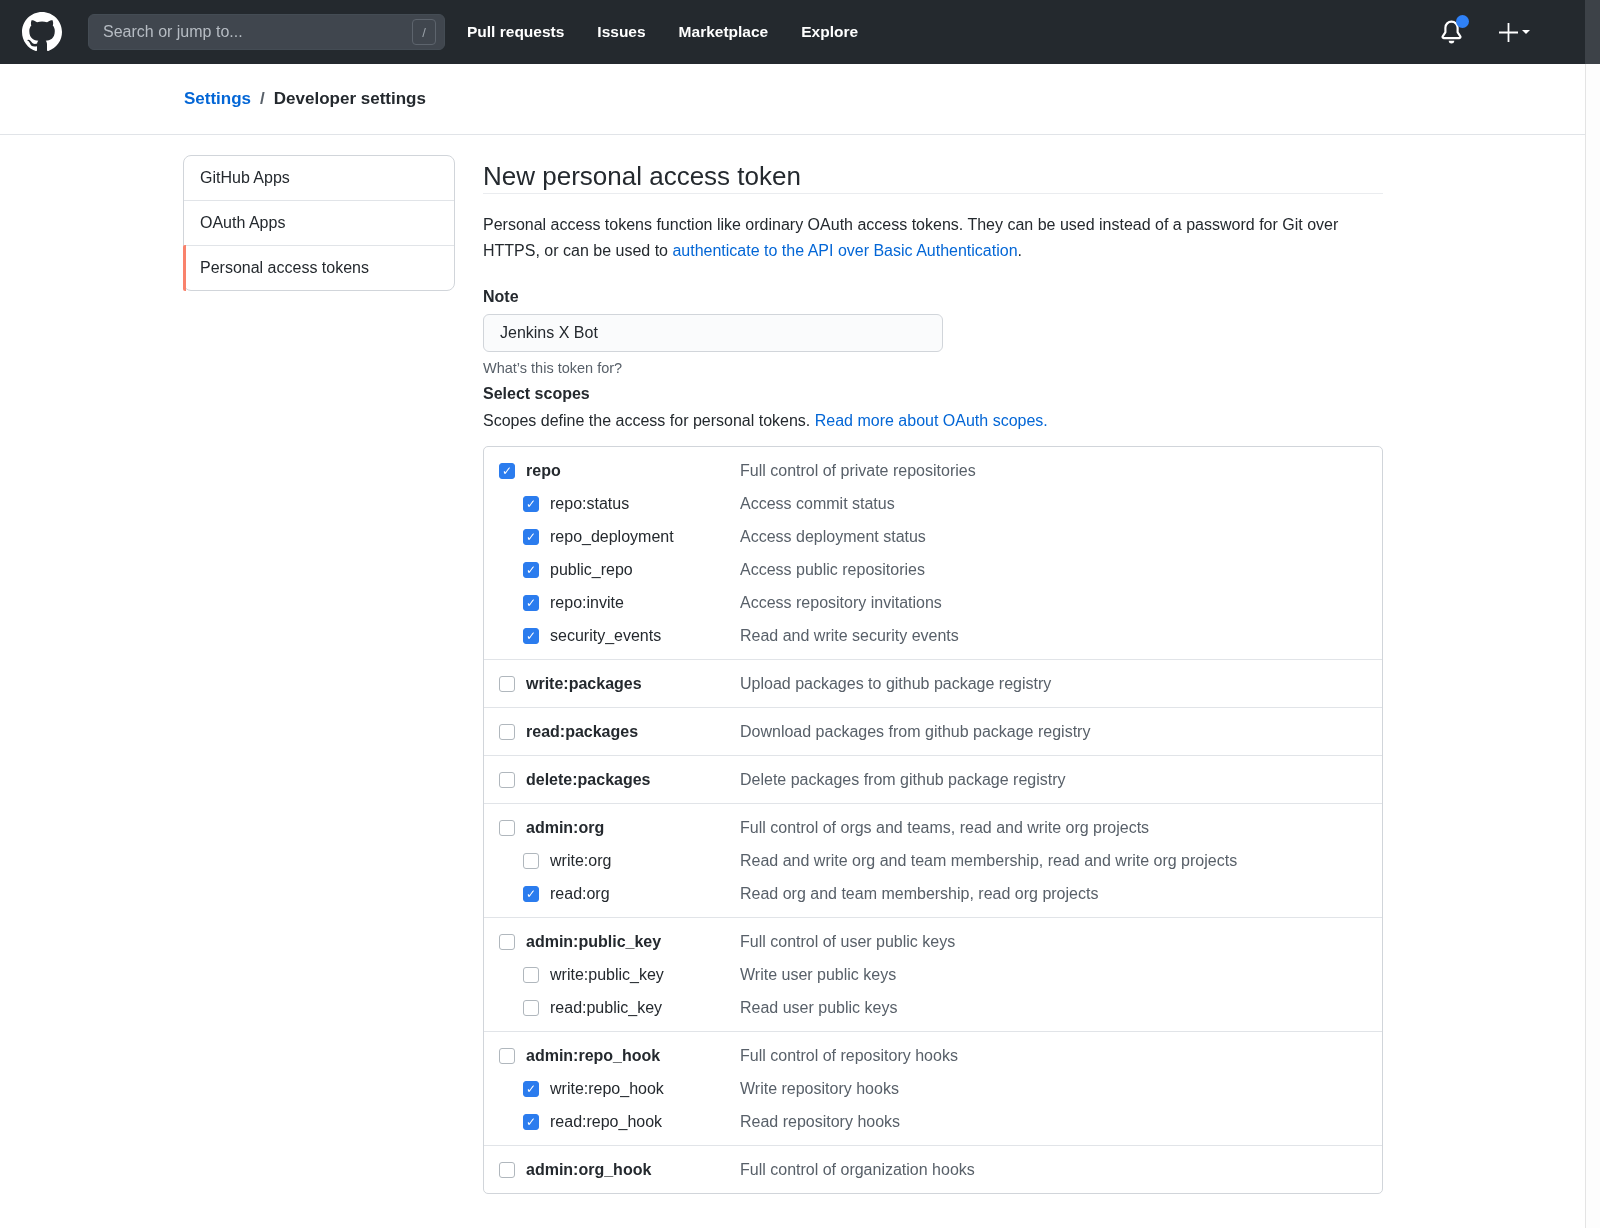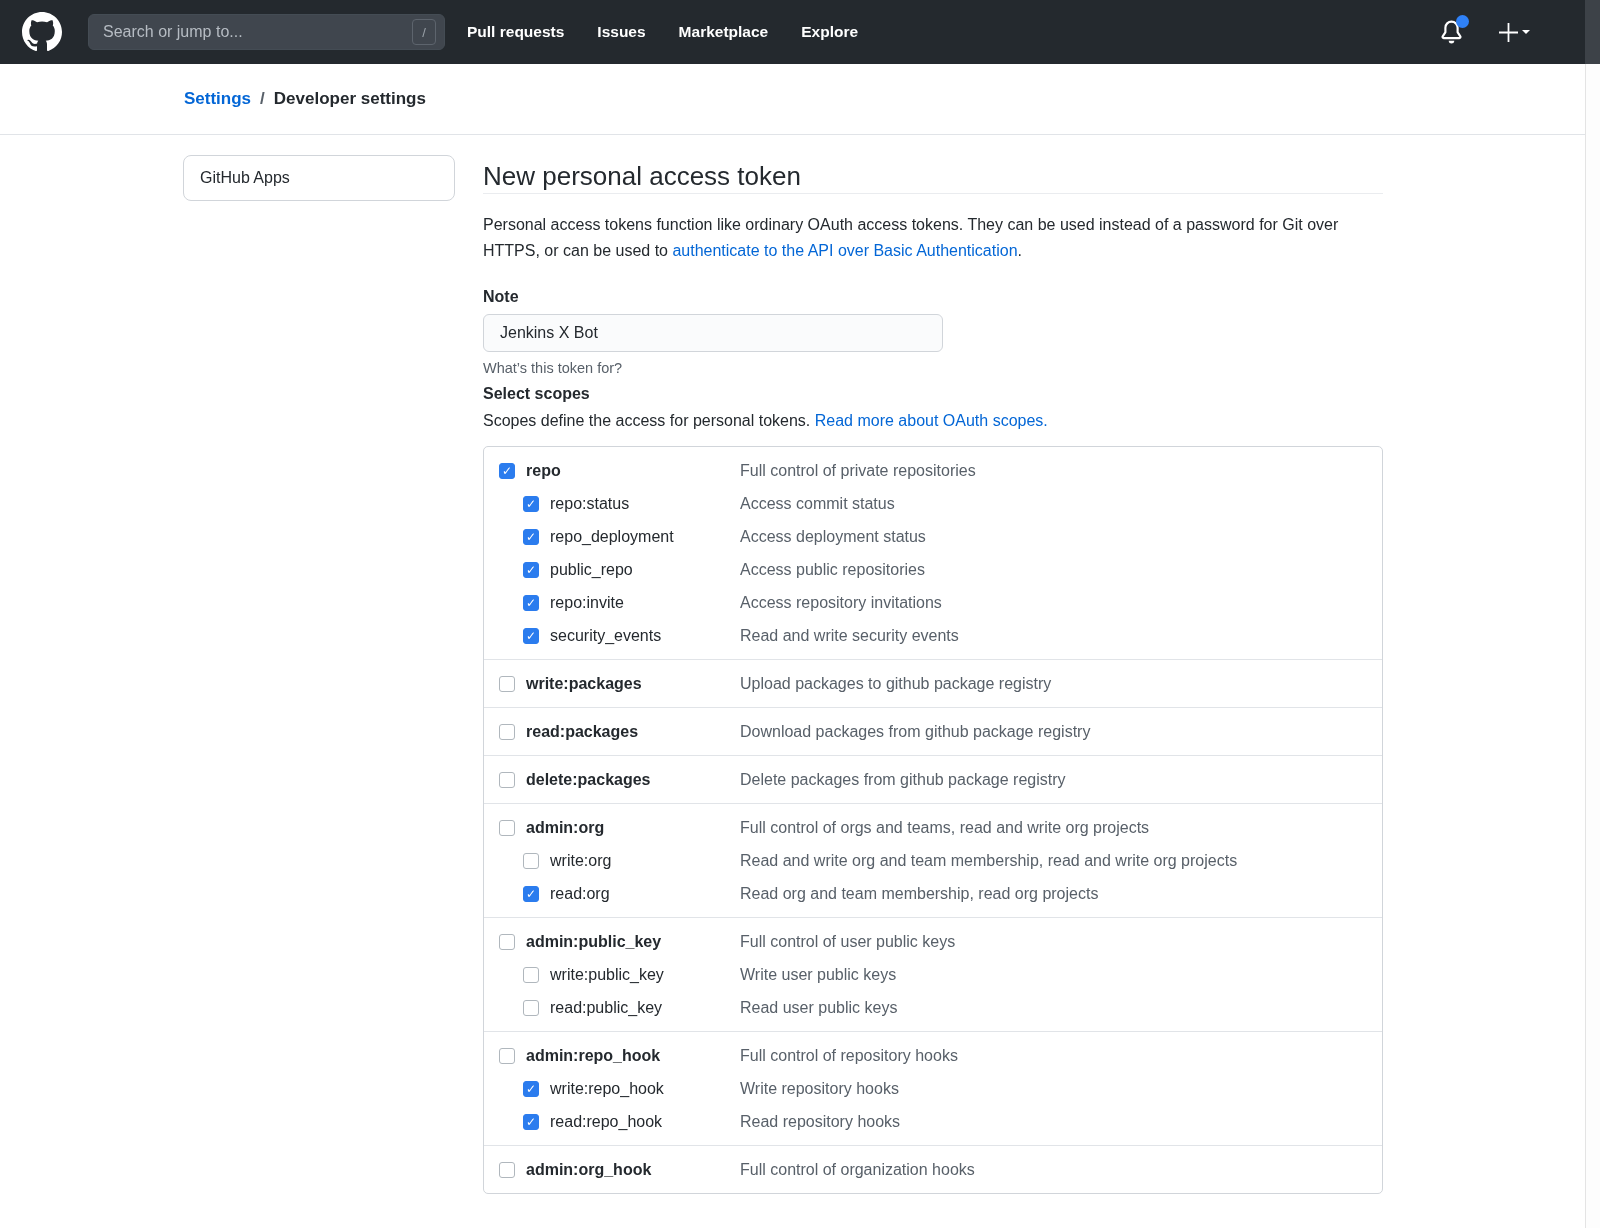--- a/index.html
+++ b/index.html
@@ -116,20 +116,22 @@
 <div class="crumb-bar">
   <a class="crumb-link">Settings</a>
   <span class="crumb-sep">/</span>
   <span class="crumb-cur">Developer settings</span>
 </div>
 
 <div class="content">
 
   <div class="sidebar">
       <div class="side-item">GitHub Apps</div>
+      <div class="side-item">OAuth Apps</div>
+      <div class="side-item active">Personal access tokens</div>
     </div>
 
   <div class="main">
     <h2 class="page-title">New personal access token</h2>
 
     <p class="intro"><span>Personal access tokens function like ordinary OAuth access tokens. They can be used instead of a password for Git over HTTPS, or can be used to </span><a class="inline-link">authenticate to the API over Basic Authentication</a><span>.</span></p>
 
     <div class="note-label">Note</div>
     <input class="note-input" type="text" value="Jenkins X Bot" style="">
     <div class="note-helper">What’s this token for?</div>

